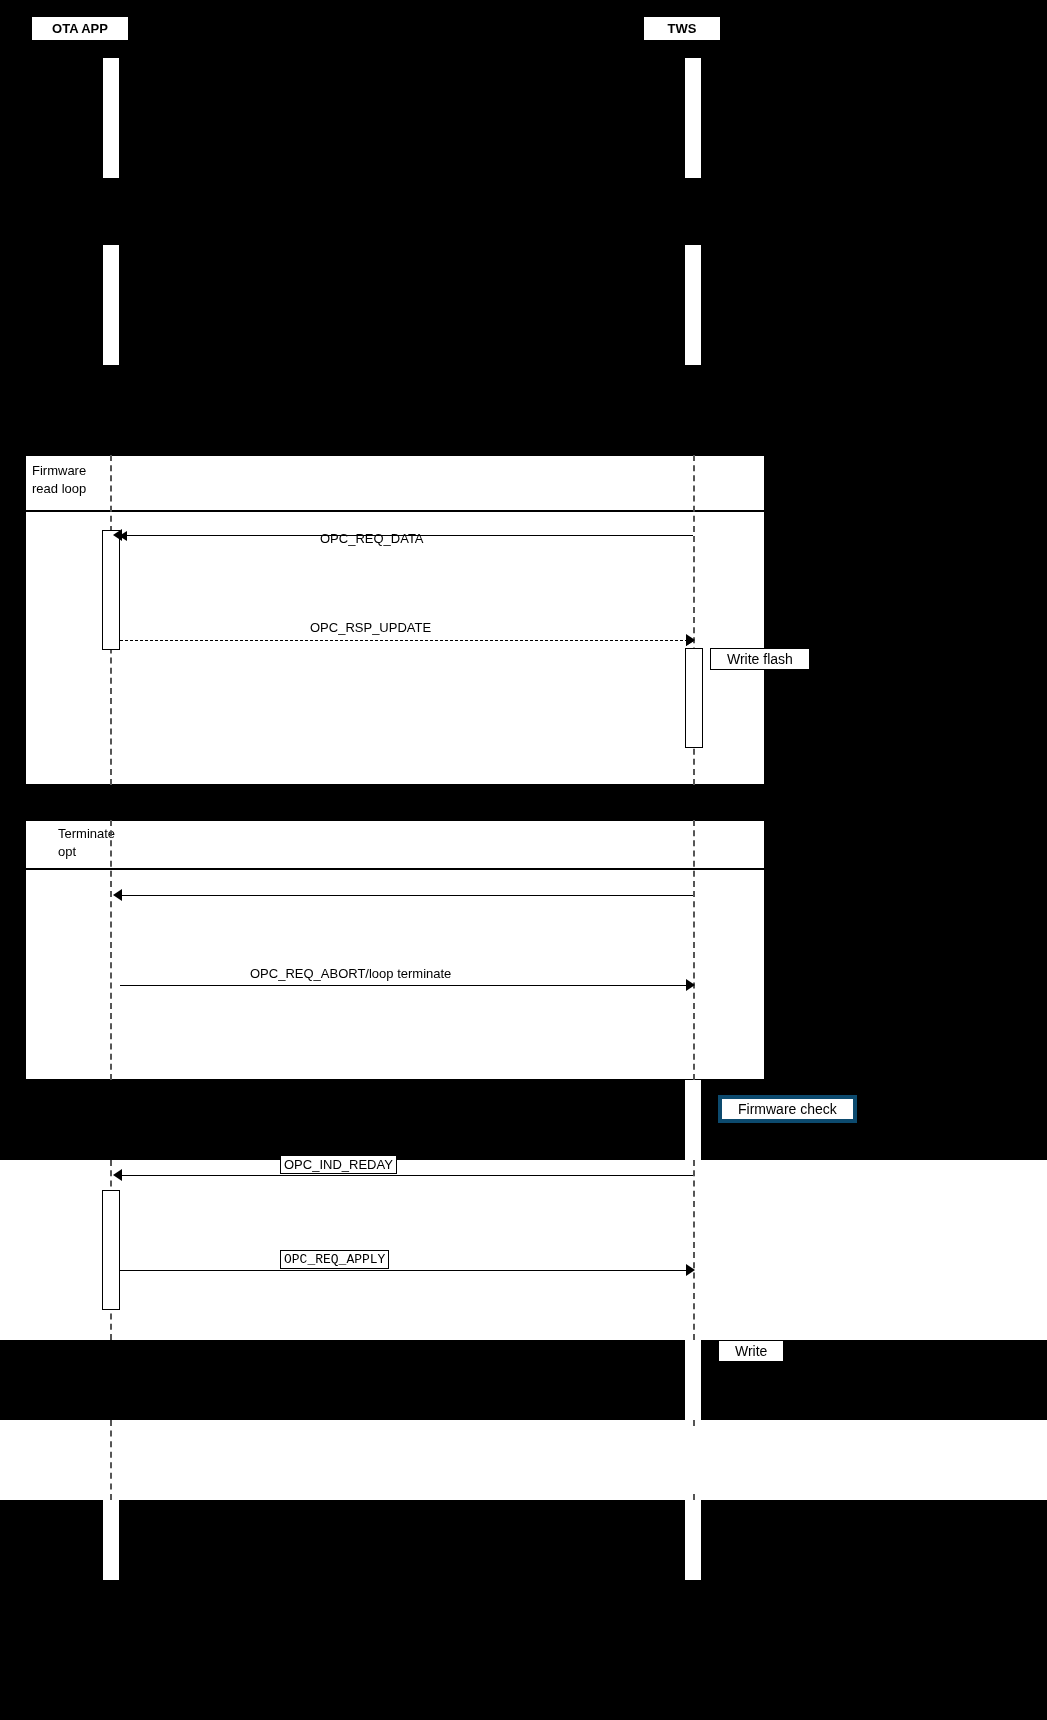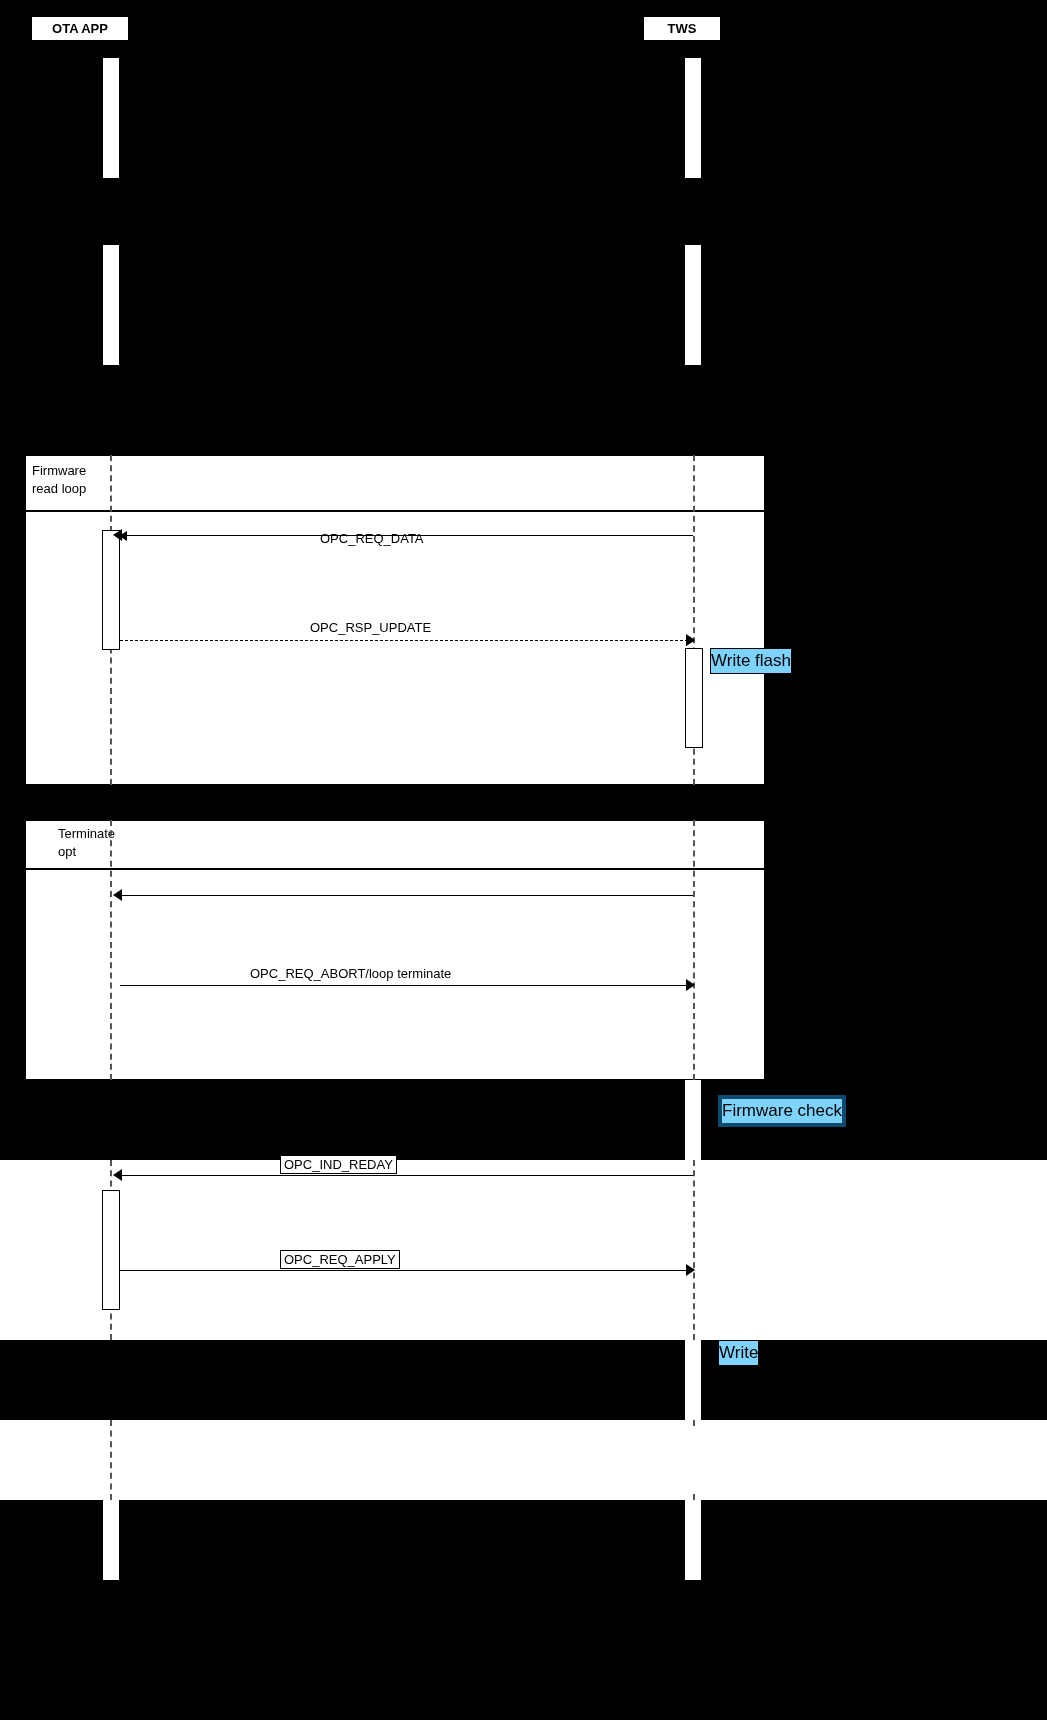--- a/index.html
+++ b/index.html
@@ -109,24 +109,24 @@
 
     
     .lifeline-white {
       position: absolute;
       background: #fff;
       width: 14px;
     }
 
     .note-box {
       position: absolute;
-      background: #7dd3fc;
+      background: #ffffff;
       border: 1px solid #000;
-      padding: 2px 0;
-      font-size: 17px;
+      padding: 2px 16px;
+      font-size: 14px;
     }
   </style>
 </head>
 <body>
 
 <div class="diagram-container">
 
   <div class="top-section"></div>
 
   <div class="actor-box" style="left:30px; top:15px; min-width:100px;">
@@ -239,21 +239,21 @@
     <span>OPC_IND_REDAY</span>
   </div>
 
   <div style="position:absolute; left:120px; top:1270px; width:573px; height:0; border-top:1.5px solid #000;">
   </div>
 
   <div style="position:absolute; left:686px; top:1264px; width:0; height:0;
               border-top:6px solid transparent; border-bottom:6px solid transparent;
               border-left:9px solid #000;"></div>
 
-  <div style="position:absolute; left:280px; top:1250px; border:1px solid #000; background:#fff; padding:1px 3px; font-size:13px;">
+  <div style="position:absolute; left:280px; top:1250px; border:1px solid #000; background:#fff; padding:1px 3px; font-size:13px;font-family:Liberation Mono, monospace;">
     <span>OPC_REQ_APPLY</span>
   </div>
 
   <div style="position:absolute; left:0; top:1340px; width:1047px; height:80px; background:#000;"></div>
 
   <div class="lifeline-white" style="left:685px; top:1340px; height:80px; width:16px;"></div>
 
   <div class="note-box" style="left:718px; top:1340px; border:1px solid #000;">
     <span>Write</span>
   </div>

